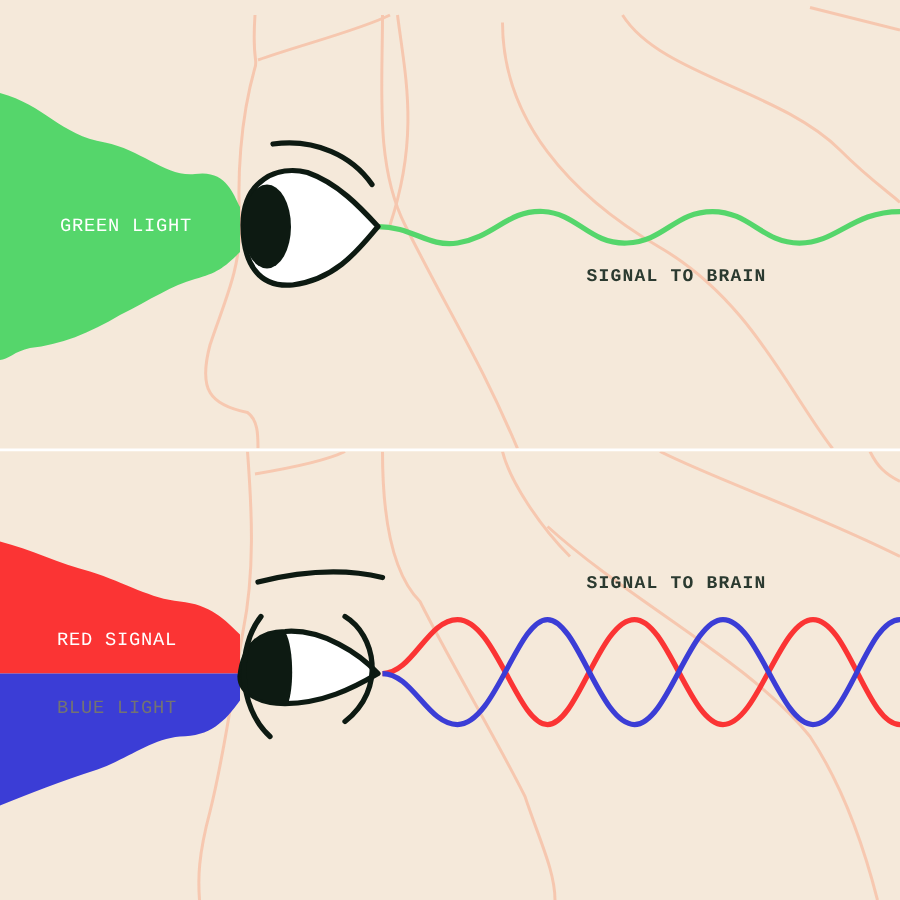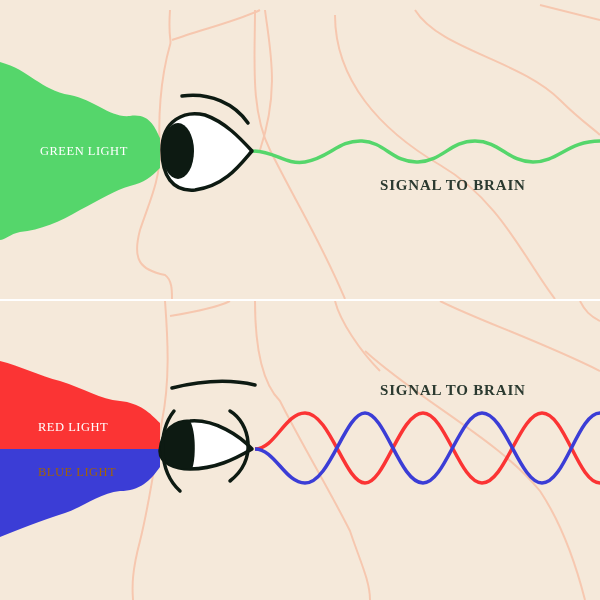--- a/index.html
+++ b/index.html
@@ -2,23 +2,23 @@
 <html><head>
 <meta charset="utf-8">
 <style>
   html, body { margin: 0; padding: 0; }
   body { width: 600px; height: 600px; background: #f5e9da; position: relative; overflow: hidden; font-family: "DejaVu Serif", serif; }
   .panel { position: absolute; left: 0; width: 600px; height: 299px; overflow: hidden; background: #f5e9da; }
   .panel.top { top: 0; }
   .panel.bottom { top: 301px; }
   .divider { position: absolute; left: 0; top: 299px; width: 600px; height: 2px; background: #ffffff; }
   svg { position: absolute; left: 0; top: 0; }
-  .label { position: absolute; font-family: Liberation Serif, serif; letter-spacing: 0.5px; white-space: nowrap; }
+  .label { position: absolute; font-family: Liberation Mono, monospace; letter-spacing: 0.5px; white-space: nowrap; }
   .light-label { color: #ffffff; font-size: 12.5px; font-variant: small-caps; }
-  .signal-label { color: #2b3a30; font-size: 15px; font-weight: bold; letter-spacing: 0.8px; }
+  .signal-label { color: #2b3a30; font-size: 12px; font-weight: bold; letter-spacing: 0.8px; margin-left: 11px; }
 </style>
 </head>
 <body>
 
 <div class="panel top">
   <svg width="600" height="299" viewBox="0 0 600 299">
     <g fill="none" stroke="#f7c2a8" stroke-width="2" opacity="0.85">
       <path d="M170 10 C168 40 172 40 170 45 C160 80 158 120 160 150 C160 180 150 200 140 230 C132 260 140 270 165 275 C172 280 172 290 172 299"></path>
       <path d="M172 40 C200 30 240 20 260 10"></path>
       <path d="M255 10 C255 60 250 110 270 150 C300 210 320 240 345 299"></path>
@@ -64,16 +64,16 @@
     <path d="M255 148 C275 148 285 182 305 182 C330 182 345 112 365 112 C385 112 400 182 423 182 C445 182 460 112 482 112 C505 112 520 182 542 182 C565 182 578 112 600 112" fill="none" stroke="#3b3dd6" stroke-width="3.5"></path>
 
     <g>
       <path d="M160 150 C162 128 175 120 190 120 C215 118 240 135 252 148 C235 158 215 168 190 168 C175 168 160 162 160 150 Z" fill="#ffffff" stroke="#0d1a12" stroke-width="3.5" stroke-linejoin="round"></path>
       <path d="M160 150 C162 128 175 120 190 120 C196 130 196 158 192 168 C175 168 160 162 160 150 Z" fill="#0d1a12"></path>
       <path d="M172 87 C200 80 230 78 255 84" fill="none" stroke="#0d1a12" stroke-width="3.5" stroke-linecap="round"></path>
       <path d="M174 110 C158 130 158 170 180 190" fill="none" stroke="#0d1a12" stroke-width="3.5" stroke-linecap="round"></path>
       <path d="M230 110 C250 122 258 158 230 180" fill="none" stroke="#0d1a12" stroke-width="3.5" stroke-linecap="round"></path>
     </g>
   </svg>
-  <div class="label light-label" style="left:38px; top:119px;">RED LIGHT</div>
-  <div class="label light-label" style="left:38px; top:164px; color:#a16207;">BLUE LIGHT</div>
+  <div class="label light-label" style="left:38px; top:119px;">RED SIGNAL</div>
+  <div class="label light-label" style="left:38px; top:164px; color:#737373;">BLUE LIGHT</div>
   <div class="label signal-label" style="left:380px; top:81px;">SIGNAL TO BRAIN</div>
 </div>
 
 </body></html>

